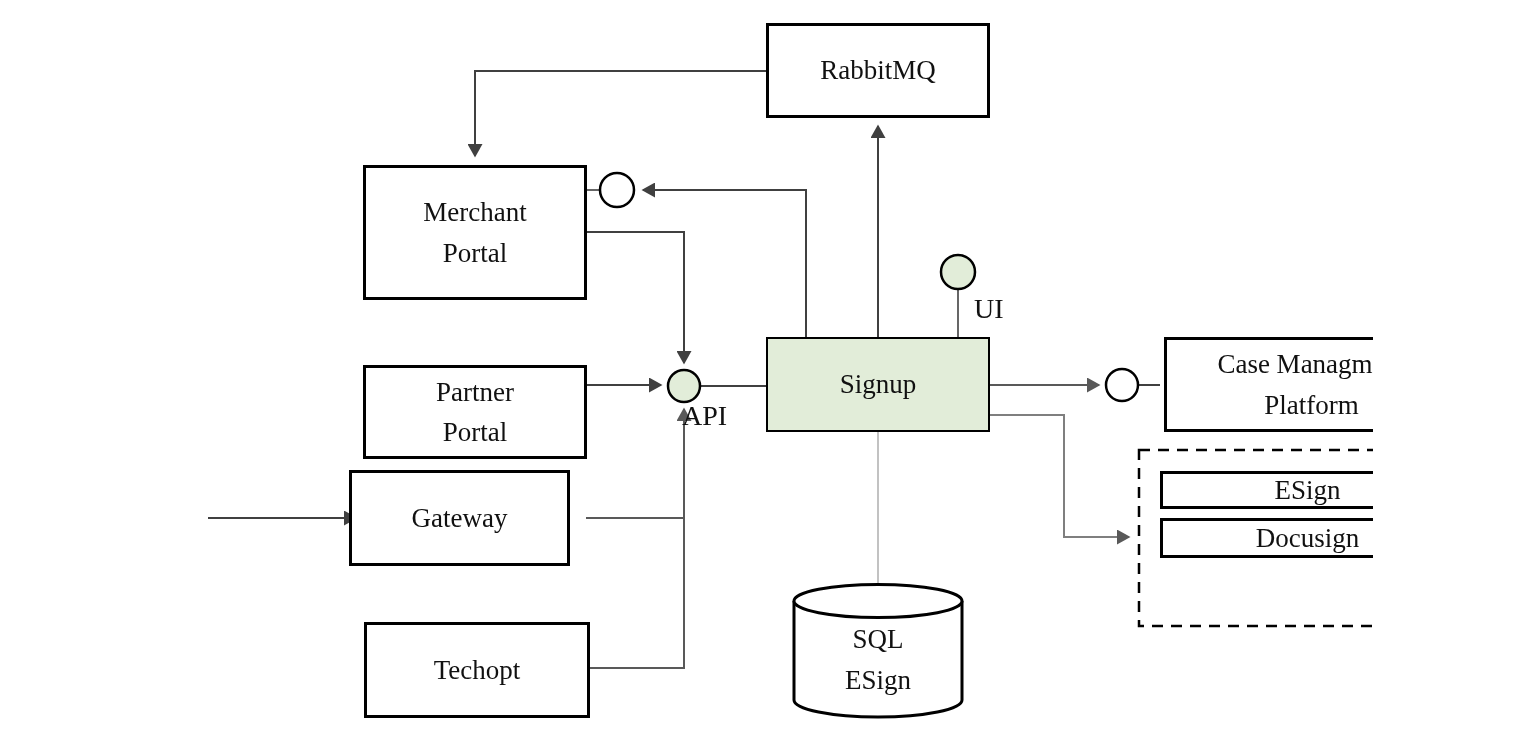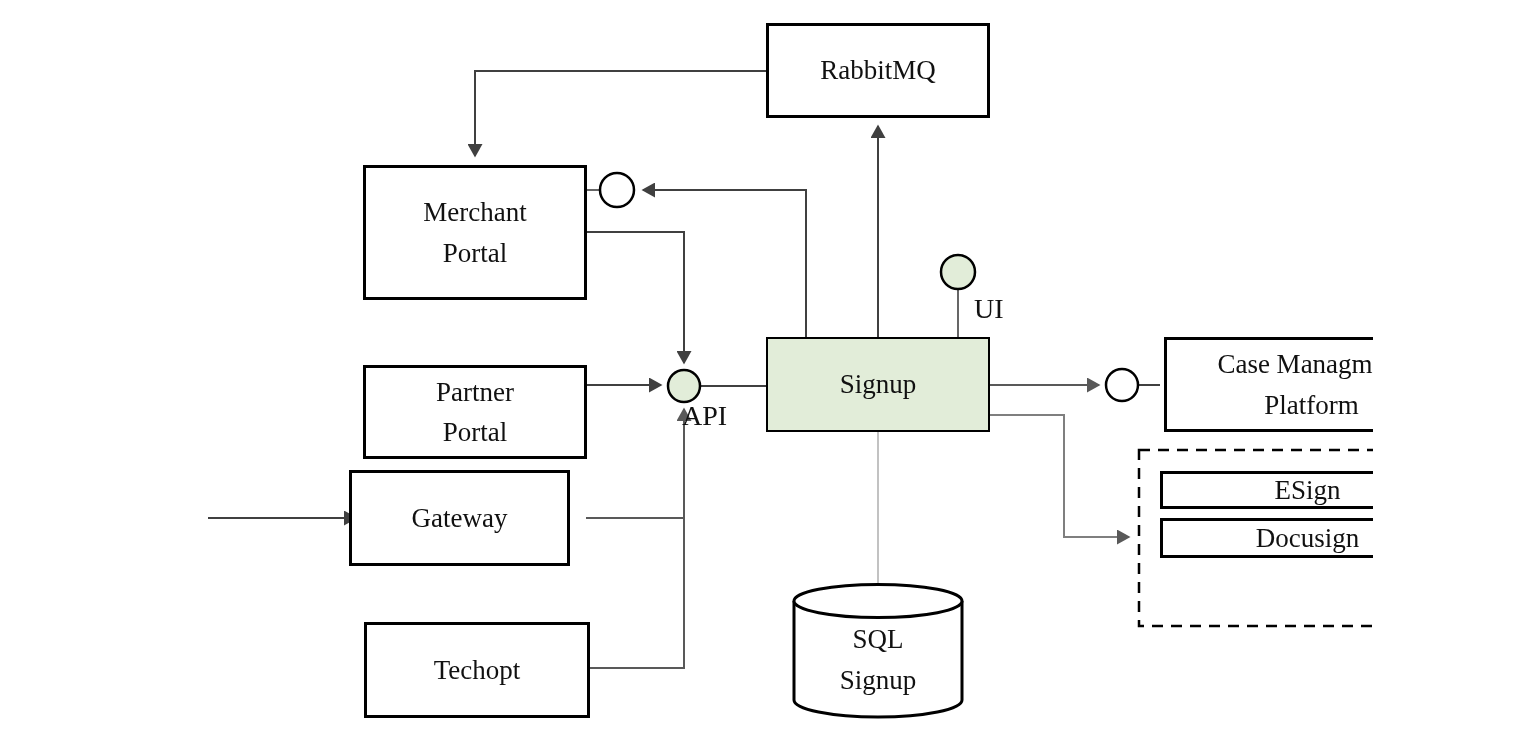--- a/index.html
+++ b/index.html
@@ -118,19 +118,19 @@
   <div class="node n-esign">
     <span class="label">ESign</span>
   </div>
 
   <div class="node n-docusign">
     <span class="label">Docusign</span>
   </div>
 
 
   <div class="sql-label">
-    <span class="label">SQL Signup</span>
+    <span class="label">SQL ESign</span>
   </div>
 
   <div class="iface-label l-api">API</div>
   <div class="iface-label l-ui">UI</div>
 
 </div>
 
 </body></html>

